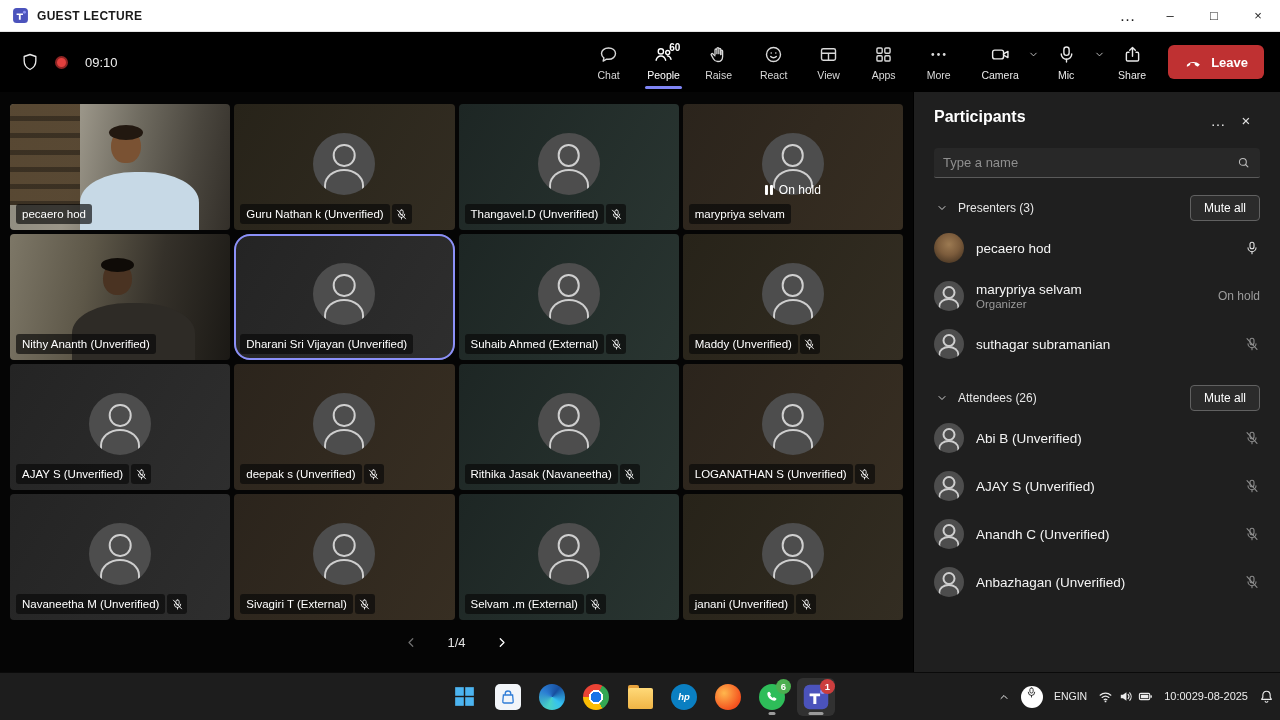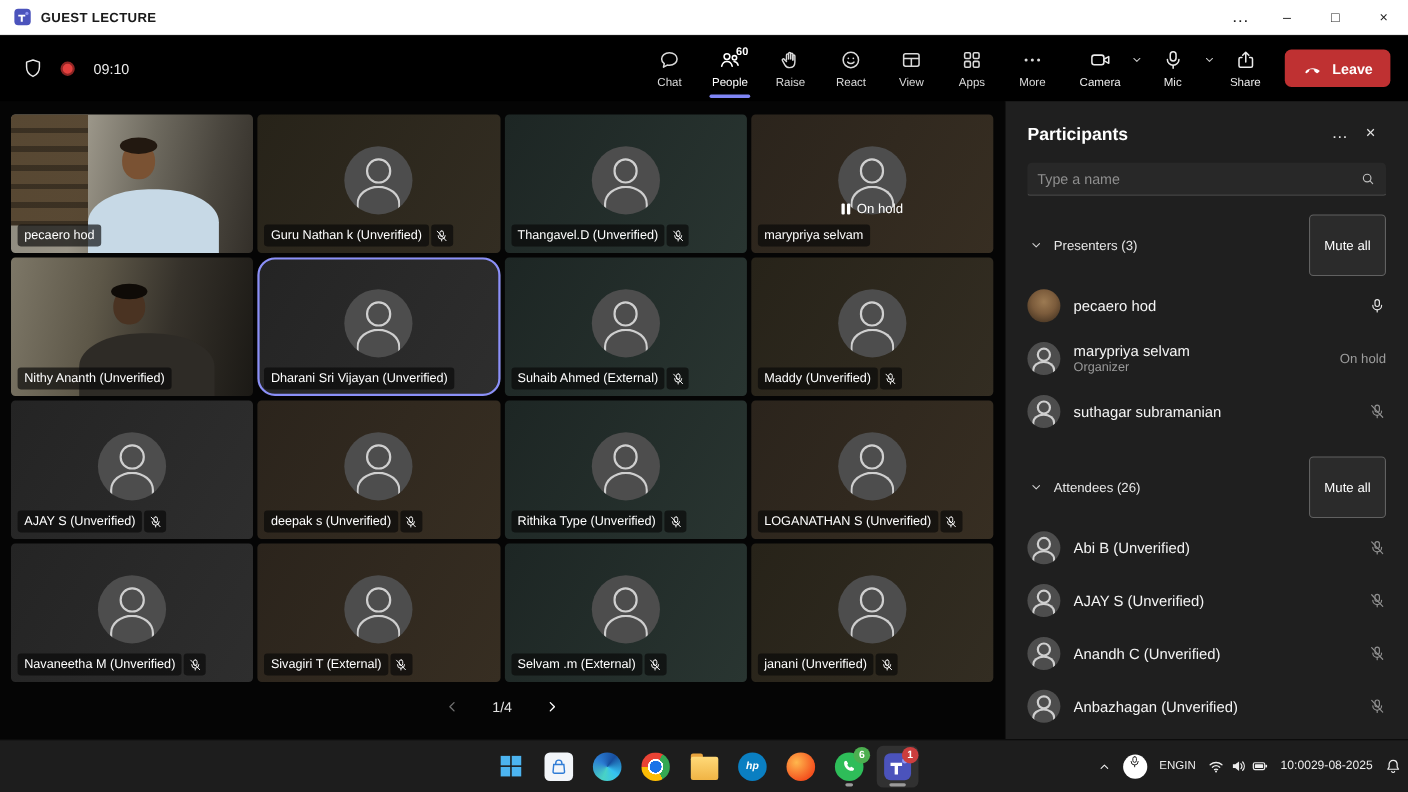--- a/index.html
+++ b/index.html
@@ -74,34 +74,34 @@
   .v2-torso{position:absolute;left:28%;top:55%;width:56%;height:52%;border-radius:46% 46% 0 0;background:#2e2b26}
 
   .pager{height:44px;display:flex;align-items:center;justify-content:center;gap:28px}
   .pbtn{background:none;border:none;color:#fff;cursor:pointer}
   .pbtn svg{width:15px;height:15px}
   .pbtn.prev{color:#6f6f6f}
   .plabel{font-size:13px;color:#e3e3e3}
 
   
   .panel{width:367px;flex:none;background:#1f1f1f;border-left:1px solid #000;padding:16px 20px 0;display:flex;flex-direction:column}
-  .p-head{display:flex;align-items:flex-end;margin-bottom:16px}
+  .p-head{display:flex;align-items:flex-start;margin-bottom:16px}
   .p-title{flex:1;font-size:16px;font-weight:700;color:#fff}
   .p-hbtn{background:none;border:none;color:#e4e4e4;font-size:15px;cursor:pointer;width:28px;height:24px}
   .p-search{height:30px;background:#282828;border-bottom:1px solid #5a5a5a;border-radius:4px 4px 2px 2px;display:flex;align-items:center;padding:0 9px;gap:6px}
   .p-search input{flex:1;background:none;border:none;outline:none;color:#fff;font-size:13px}
   .p-search input::placeholder{color:#8f8f8f}
   .p-search svg{width:15px;height:15px;color:#bdbdbd}
   .p-invite{height:30px;margin-top:12px;background:#2b2b2b;border:1px solid #404040;border-radius:4px;display:flex;align-items:center;justify-content:center;gap:9px;color:#fff;font-size:13px;cursor:pointer}
   .p-invite svg{width:16px;height:16px}
   .p-sec{display:flex;align-items:center;gap:8px;margin:17px 0 3px}
   .schev{background:none;border:none;color:#cfcfcf;cursor:pointer;width:16px;height:16px;display:flex;align-items:center;justify-content:center}
   .schev svg{width:12px;height:12px}
   .slabel{flex:1;font-size:12px;color:#e6e6e6}
-  .muteall{font-size:12px;color:#fff;background:#2b2b2b;border:1px solid #616161;border-radius:4px;padding:20px 13px;cursor:pointer}
+  .muteall{font-size:12px;color:#fff;background:#2b2b2b;border:1px solid #616161;border-radius:4px;padding:5px 13px;cursor:pointer}
   .p-row{display:flex;align-items:center;min-height:48px;gap:12px;cursor:pointer}
   .p-av{width:30px;height:30px;flex:none}
   .p-av.photo1{background:radial-gradient(circle at 50% 38%,#9c7a52 0%,#7c5c3c 45%,#4e3a26 80%)}
   .p-av.photo1::before,.p-av.photo1::after{display:none}
   .p-namewrap{display:flex;flex-direction:column;min-width:0}
   .p-name{font-size:13.5px;color:#f4f4f4;white-space:nowrap;overflow:hidden;text-overflow:ellipsis}
   .p-sub{font-size:11.5px;color:#9a9a9a;margin-top:1px}
   .p-ric{margin-left:auto;color:#8f8f8f;display:flex}
   .p-ric svg{width:16px;height:16px}
   .p-ric.on{color:#e8e8e8}
@@ -511,21 +511,21 @@
                 <svg>
                   <use href="#i-micoff"></use>
                 </svg>
               </span>
           </div>
         </div>
 
         <div class="tile bgC">
           <div class="pavatar tile-avatar"></div>
           <div class="chips">
-            <span class="namechip">Rithika Type (Unverified)</span>
+            <span class="namechip">Rithika Jasak (Navaneetha)</span>
             <span class="micchip">
                 <svg>
                   <use href="#i-micoff"></use>
                 </svg>
               </span>
           </div>
         </div>
 
         <div class="tile bgD">
           <div class="pavatar tile-avatar"></div>

